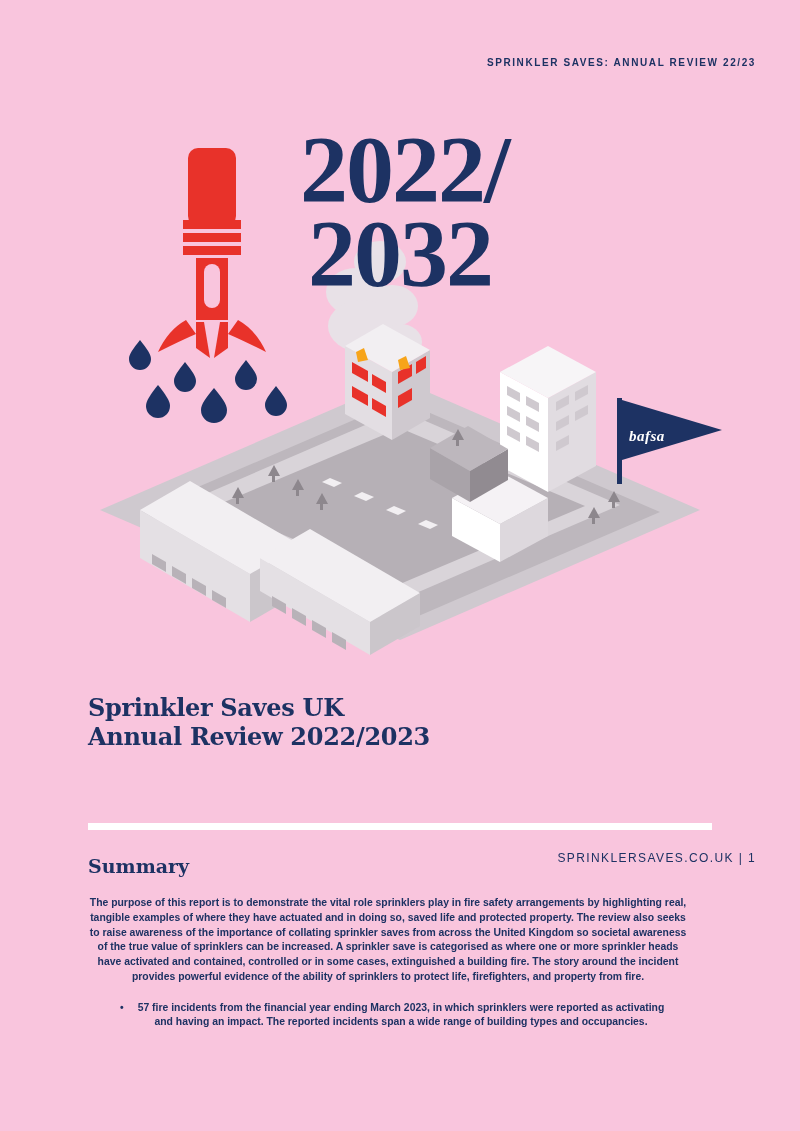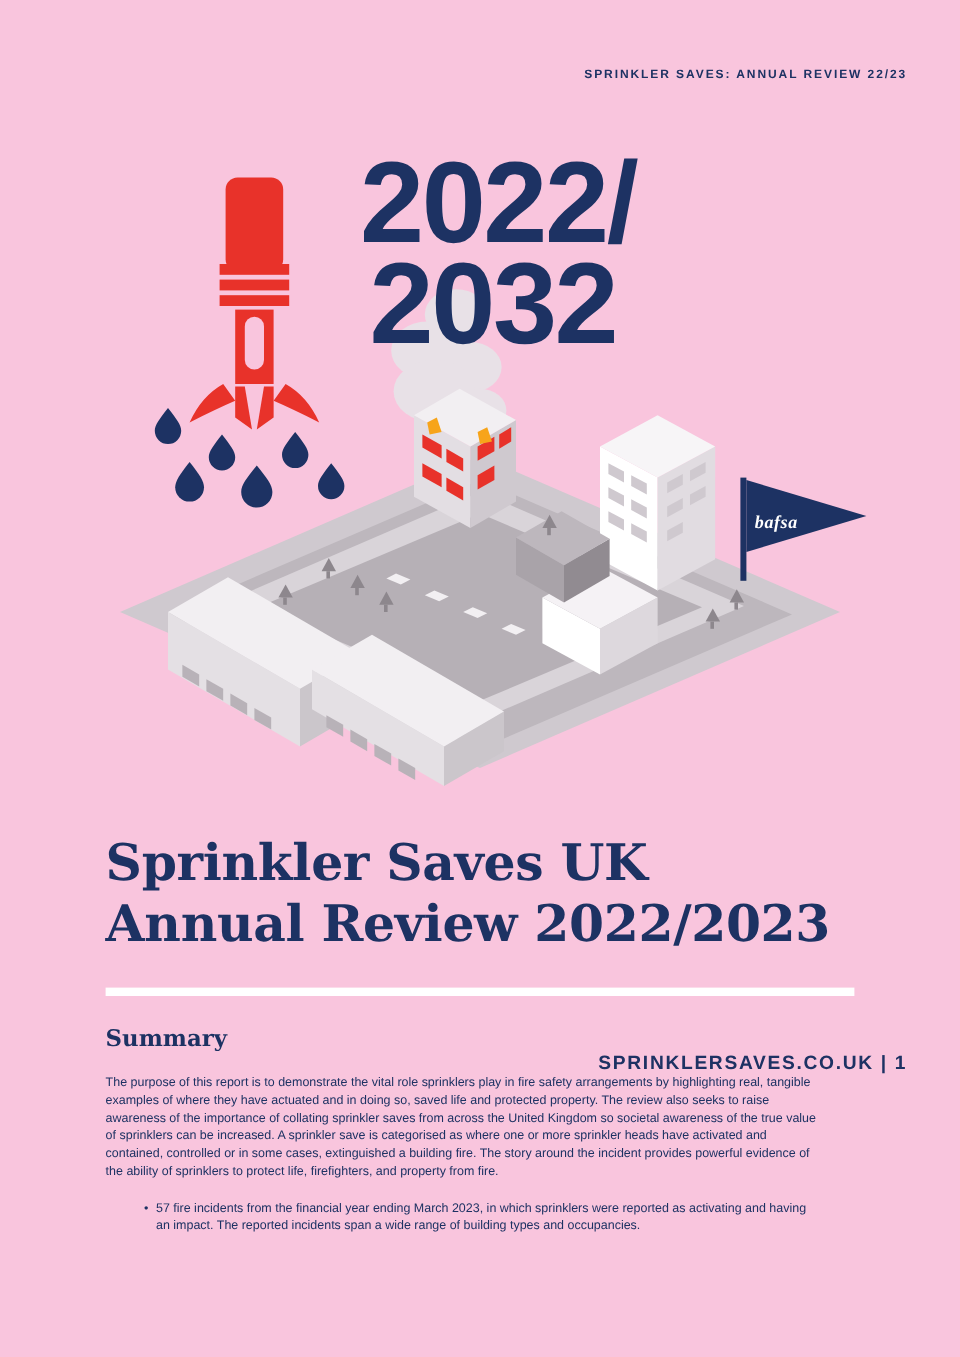--- a/index.html
+++ b/index.html
@@ -45,21 +45,21 @@
   }
   .hero svg {
     display: block;
   }
 
   .year-block {
     position: absolute;
     left: 300px;
     top: 128px;
     width: 400px;
-    font-family: Liberation Sans, sans-serif;
+    font-family: Liberation Serif, serif;
     font-weight: bold;
     color: #1d3263;
     line-height: 0.88;
     letter-spacing: -2px;
   }
   .year-line {
     font-size: 96px;
     display: block;
   }
   .year-line-2 {
@@ -67,21 +67,21 @@
   }
 
   
   .main-title {
     position: absolute;
     left: 88px;
     top: 693px;
     width: 640px;
     font-family: "DejaVu Serif", serif;
     font-weight: bold;
-    font-size: 42px;
+    font-size: 24px;
     line-height: 1.22;
     color: #1d3263;
     letter-spacing: -0.3px;
   }
   .rule {
     position: absolute;
     left: 88px;
     top: 823px;
     width: 624px;
     height: 7px;
@@ -99,21 +99,22 @@
 
   
   .body-copy {
     position: absolute;
     left: 88px;
     top: 896px;
     width: 600px;
     font-size: 10.4px;
     line-height: 1.42;
     color: #1d3263;
-    text-align: left;
+    text-align: center;
+    font-weight: bold;
   }
   .body-copy p {
     margin: 0 0 2px 0;
   }
   .sub-lead {
     margin: 0 0 2px 10px !important;
   }
   .bullets {
     margin: 16px;
     padding-left: 16px;
@@ -130,23 +131,23 @@
     position: absolute;
     left: 0;
     top: 0;
     color: #1d3263;
   }
 
   
   .footer {
     position: absolute;
     right: 44px;
-    bottom: 19px;
-    font-size: 16px;
-    font-weight: bold;
+    bottom: 50px;
+    font-size: 12px;
+    font-weight: normal;
     letter-spacing: 1.4px;
     color: #1d3263;
     text-transform: uppercase;
     white-space: nowrap;
   }
 </style>
 </head>
 <body>
 
 <div class="page">

